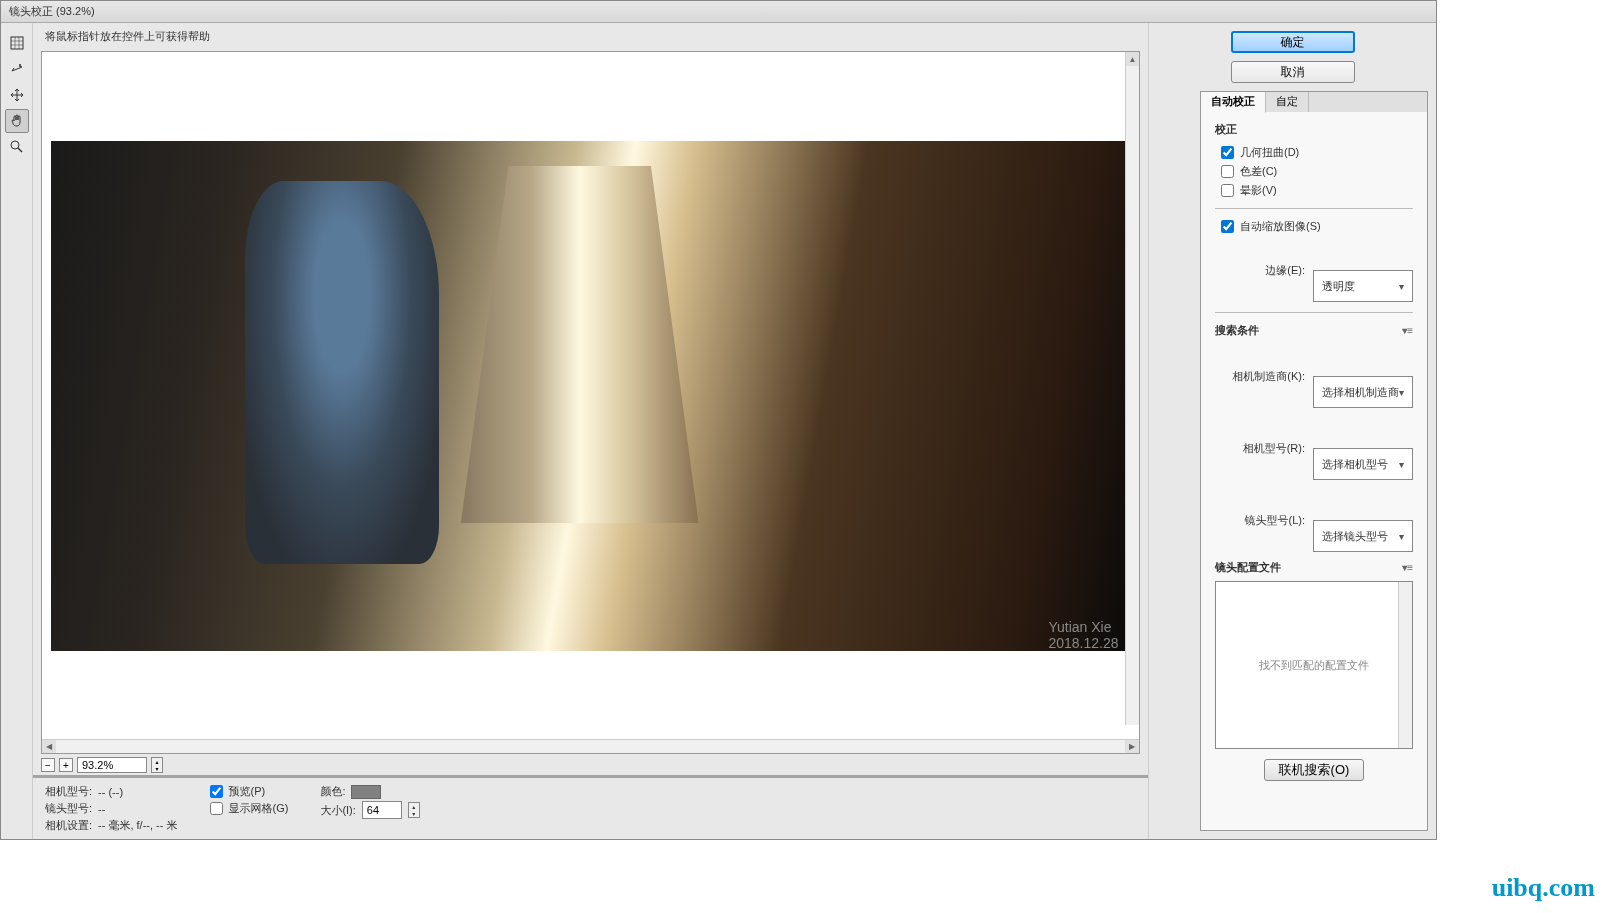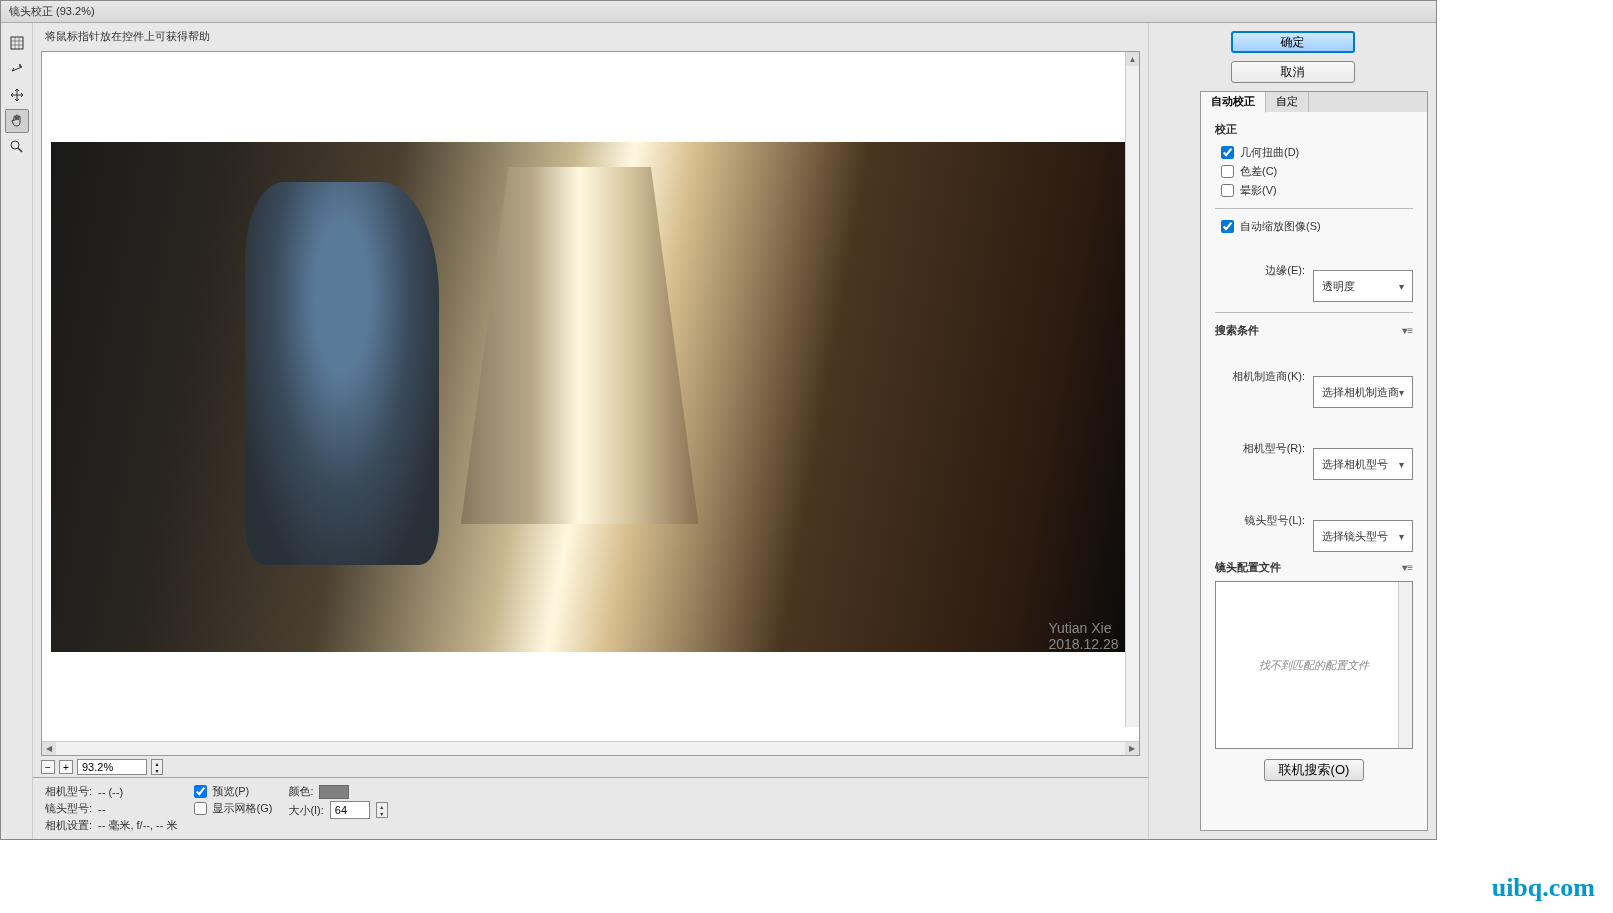--- a/index.html
+++ b/index.html
@@ -22,21 +22,21 @@
 .vscroll { width: 14px; background: #f0f0f0; border-left: 1px solid #ccc; position: absolute; right: 0; top: 0; bottom: 14px; }
 .vscroll-arrow { height: 14px; background: #e0e0e0; display: flex; align-items: center; justify-content: center; font-size: 8px; color: #666; }
 .hscroll { height: 14px; background: #f0f0f0; border-top: 1px solid #ccc; display: flex; }
 .hscroll-arrow { width: 14px; background: #e0e0e0; display: flex; align-items: center; justify-content: center; font-size: 8px; color: #666; }
 .hscroll-track { flex: 1; }
 .zoom-bar { height: 20px; display: flex; align-items: center; padding: 0 8px; gap: 4px; margin-top: 1px; }
 .zoom-btn { width: 14px; height: 14px; border: 1px solid #888; background: #f8f8f8; font-size: 10px; display: flex; align-items: center; justify-content: center; cursor: pointer; }
 .zoom-val { width: 70px; height: 16px; border: 1px solid #888; background: #fff; padding: 0 4px; font-size: 11px; display: flex; align-items: center; }
 .zoom-spinner { width: 12px; height: 16px; border: 1px solid #888; background: #f0f0f0; display: flex; flex-direction: column; }
 .zoom-spinner div { flex: 1; font-size: 6px; display: flex; align-items: center; justify-content: center; }
-.bottom-info { display: flex; padding: 6px 12px; gap: 16px; font-size: 11px; color: #333; border-top: 1px solid #a3a3a3; }
+.bottom-info { display: flex; padding: 6px 12px; gap: 32px; font-size: 11px; color: #333; border-top: 3px solid #a3a3a3; }
 .info-col { display: flex; flex-direction: column; gap: 2px; }
 .info-row { display: flex; align-items: center; gap: 6px; }
 .info-check { width: 13px; height: 13px; }
 .info-input { width: 40px; height: 18px; border: 1px solid #888; background: #fff; padding: 0 4px; font-size: 11px; }
 .color-swatch { width: 30px; height: 14px; background: #808080; border: 1px solid #666; }
 .right-panel { width: 288px; background: #e8e8e8; border-left: 1px solid #ccc; padding: 8px; display: flex; flex-direction: column; gap: 8px; align-items: flex-end; }
 .btn-main { width: 124px; height: 22px; border: 1px solid #888; border-radius: 3px; font-size: 12px; background: linear-gradient(#f8f8f8, #e8e8e8); cursor: pointer; align-self: center; }
 .btn-main.primary { border: 2px solid #0078d7; background: linear-gradient(#d0e8ff, #a0d0ff); }
 .tabs-wrap { flex: 1; border: 1px solid #999; background: #f8f8f8; display: flex; flex-direction: column; }
 .tabs-hdr { height: 20px; display: flex; background: #e0e0e0; }
@@ -46,21 +46,21 @@
 .section-title { font-weight: bold; margin-bottom: 8px; }
 .chk-row { display: flex; align-items: center; gap: 6px; margin-bottom: 4px; margin-left: 6px; }
 .chk { width: 13px; height: 13px; accent-color: #0078d7; }
 .divider { border-top: 1px solid #bbb; margin: 10px 0; }
 .form-row { display: flex; align-items: center; gap: 8px; margin-bottom: 8px; }
 .form-label { width: 90px; text-align: right; }
 .form-select { flex: 1; height: 32px; border: 1px solid #888; background: #fff; padding: 0 8px; font-size: 11px; display: flex; align-items: center; justify-content: space-between; cursor: pointer; margin-top: 32px; }
 .form-select::after { content: "▾"; font-size: 10px; color: #555; }
 .sect-hdr { display: flex; justify-content: space-between; align-items: center; font-weight: bold; margin: 6px 0; }
 .menu-icon { font-size: 10px; color: #666; cursor: pointer; }
-.profile-box { border: 1px solid #888; background: #fff; height: 168px; display: flex; align-items: center; justify-content: center; color: #888; font-size: 11px; position: relative; margin-bottom: 10px; font-style: italic; }
+.profile-box { border: 1px solid #888; background: #fff; height: 168px; display: flex; align-items: center; justify-content: center; color: #888; font-size: 11px; position: relative; margin-bottom: 10px; }
 .profile-scroll { width: 14px; background: #f0f0f0; border-left: 1px solid #ccc; position: absolute; right: 0; top: 0; bottom: 0; }
 .btn-search { width: 100px; height: 22px; border: 1px solid #888; border-radius: 3px; background: linear-gradient(#f8f8f8, #e0e0e0); font-size: 13px; cursor: pointer; display: block; margin: 0 auto; }
 .watermark { position: absolute; bottom: 10px; right: 18px; font-family: "Comic Sans MS", cursive; font-size: 26px; font-weight: bold; color: #0099cc; }
 .watermark .i { text-transform: lowercase; }
 </style>
 </head>
 <body>
 
 <div class="dialog">
   <div class="titlebar">镜头校正 (93.2%)</div>

